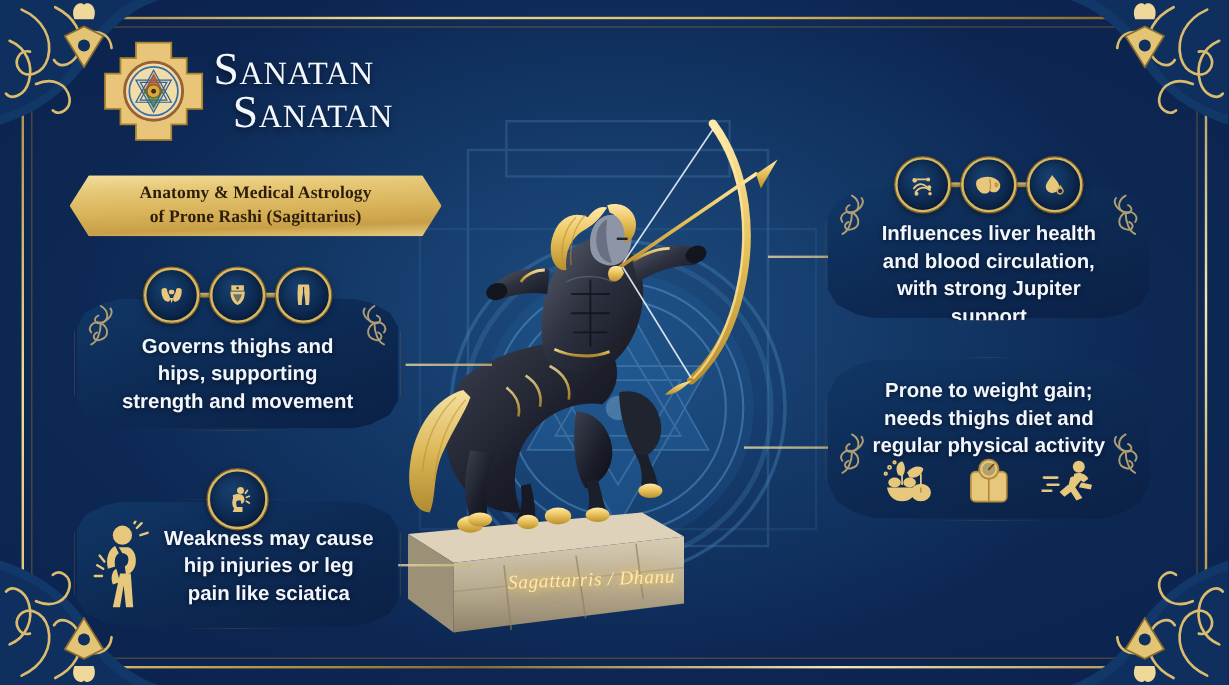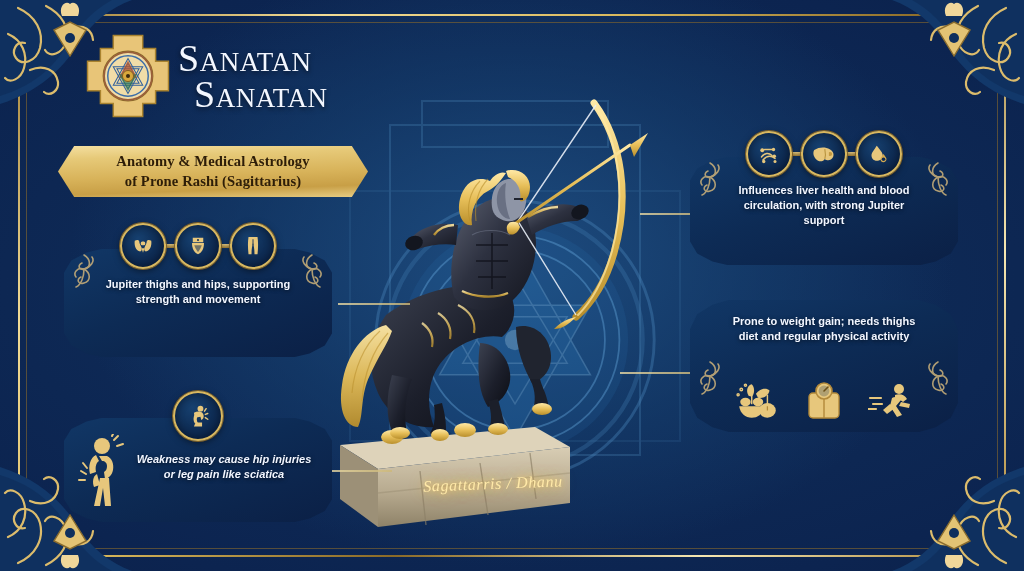--- a/index.html
+++ b/index.html
@@ -88,21 +88,21 @@
     border-radius:20px;
     background-clip:padding-box;
     box-shadow:0 0 0 1.5px #b8924a, 0 0 0 4px #0c2450, 0 0 0 5.5px #8a6c2e, 0 6px 16px #00000070;
     clip-path:polygon(
       0% 26%, 3.4% 12%, 9% 5%, 16% 1%, 50% 0%, 84% 1%, 91% 5%, 96.6% 12%, 100% 26%,
       100% 74%, 96.6% 88%, 91% 95%, 84% 99%, 50% 100%, 16% 99%, 9% 95%, 3.4% 88%, 0% 74%);
   }
   .card .text {
     position:absolute; left:0; right:0;
     text-align:center; color:#f2f6ff;
-    font-size:11px; font-weight:700; line-height:1.36;
+    font-size:17px; font-weight:700; line-height:1.36;
     text-shadow:0 1px 4px #00000099;
     padding:0 34px;
   }
   .card .flourish {
     position:absolute; width:26px; height:40px; opacity:.85;
   }
   .card .flourish.l { left:7px; }
   .card .flourish.r { right:7px; transform:scaleX(-1); }
 
   
@@ -427,21 +427,21 @@
       </svg>
       <svg class="flourish r" viewBox="0 0 26 40">
         <g fill="none" stroke="#cdb27a" stroke-width="1.6" stroke-linecap="round">
           <path d="M13,6 C20,10 20,18 14,20 C8,22 6,16 11,14"></path>
           <path d="M13,20 C20,24 20,32 13,34 C7,36 5,30 10,28"></path>
           <path d="M13,20 C6,18 2,24 5,28"></path>
             <path d="M13,20 C20,18 24,12 21,8"></path>
           <path d="M13,20 C13,28 10,36 5,38"></path>
         </g>
       </svg>
-      <div class="text" style="top:28px;">Jupiter thighs and hips, supporting strength and movement</div>
+      <div class="text" style="top:28px;">Governs thighs and hips, supporting strength and movement</div>
     </div>
 
     <div class="icon-row" style="left:50%; top:-24px; transform:translateX(-50%);">
       <div class="icon-circle">
         <svg viewBox="0 0 32 32" width="24" height="24">
           <g fill="#e7c77c">
             <path d="M5,9 C4,16 7,22 11,23 C14,24 15,21 14,18 C13,15 11,13 11,10 C11,8 8,7 5,9 Z"></path>
             <path d="M27,9 C28,16 25,22 21,23 C18,24 17,21 18,18 C19,15 21,13 21,10 C21,8 24,7 27,9 Z"></path>
             <rect x="13" y="10" width="6" height="5" rx="2"></rect>
             <path d="M14,19 L16,25 L18,19 Z"></path>
@@ -466,21 +466,21 @@
             <path d="M10,4 h12 c1,6 1,14 0,23 h-4 c0,-7 -1,-12 -2,-15 c-1,3 -2,8 -2,15 h-4 c-1,-9 -1,-17 0,-23 Z"></path>
           </g>
           <path d="M16,7 v8" stroke="#0d2b55" stroke-width="1.2"></path>
         </svg>
       </div>
     </div>
   </div>
 
   <div class="card" style="left:62px; top:416px; width:272px; height:108px;">
     <div class="plate">
-      <div class="text" style="top:34px; padding-left:72px; padding-right:20px;font-style:italic;">Weakness may cause hip injuries or leg pain like sciatica</div>
+      <div class="text" style="top:19px; padding-left:72px; padding-right:20px;">Weakness may cause hip injuries or leg pain like sciatica</div>
 
       <svg width="56" height="76" viewBox="0 0 56 76" style="position:absolute; left:12px; top:16px;">
         <g fill="#e7c77c">
           <circle cx="26" cy="12" r="8"></circle>
           <path d="M20,21 C14,24 12,32 14,40 L20,38 C19,33 20,29 23,27 Z"></path>
           <path d="M23,22 h8 c5,2 7,8 6,14 c-1,5 -4,8 -8,9 l-1,-7 c2,-1 3,-3 3,-6 c0,-3 -2,-5 -5,-5 Z"></path>
           <path d="M21,40 C17,42 16,48 18,53 L24,51 Z"></path>
           <path d="M24,44 h9 l2,28 h-6 l-2,-18 l-3,18 h-6 Z"></path>
         </g>
         <g stroke="#e7c77c" stroke-width="2" fill="none" stroke-linecap="round">

